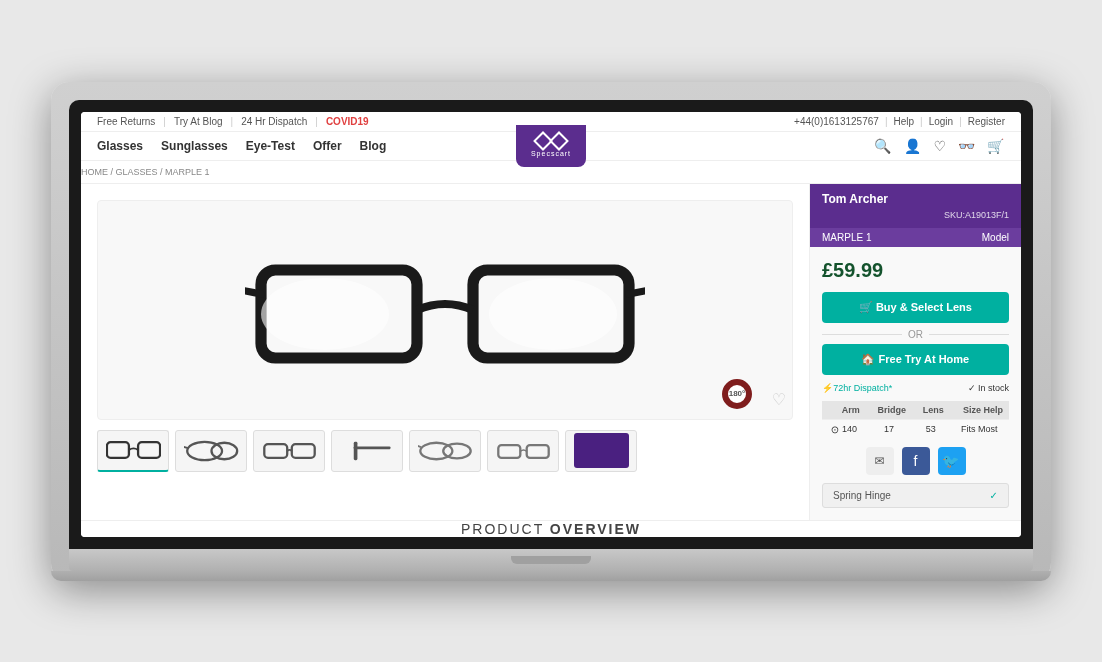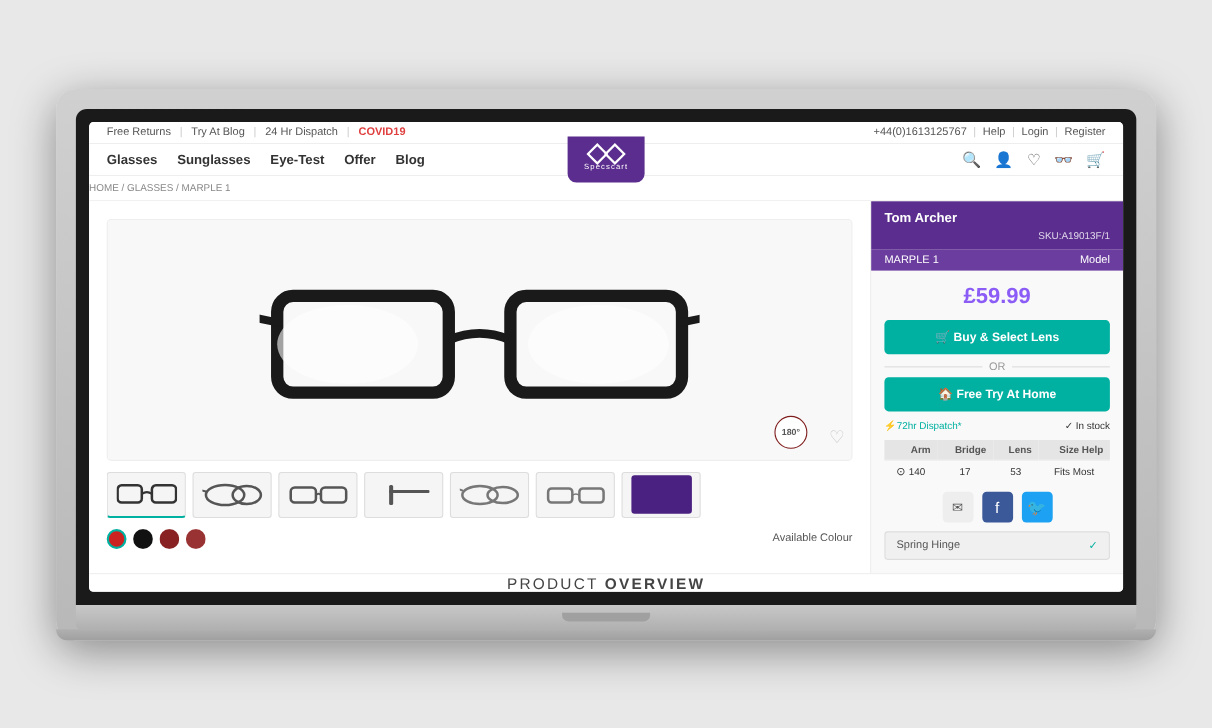--- a/index.html
+++ b/index.html
@@ -172,21 +172,21 @@
       background: rgba(255,255,255,0.9);
       border-radius: 50%;
       width: 30px;
       height: 30px;
       display: flex;
       align-items: center;
       justify-content: center;
       font-size: 8px;
       font-weight: bold;
       color: #555;
-      border: 1px solid #7f1d1d;
+      border: 6px solid #7f1d1d;
     }
 
     .wishlist-btn {
       position: absolute;
       bottom: 10px;
       right: 6px;
       font-size: 16px;
       color: #ccc;
       cursor: pointer;
     }
@@ -250,21 +250,21 @@
       background: #fff;
       border-top: 1px solid #eee;
     }
 
     .product-overview strong {
       font-weight: 900;
     }
 
     
     .product-right {
-      width: 230px;
+      width: 212px;
       background: #f9f9f9;
       border-left: 1px solid #eee;
       padding: 0;
     }
 
     .product-header-bar {
       background: #5b2d8e;
       color: white;
       padding: 8px 12px;
       display: flex;
@@ -283,24 +283,24 @@
       justify-content: space-between;
       font-size: 10px;
       align-items: center;
     }
 
     .product-body {
       padding: 12px;
     }
 
     .price {
-      text-align: center;
+      text-align: left;
       font-size: 20px;
       font-weight: bold;
-      color: #8b5cf6;
+      color: #14532d;
       margin-bottom: 10px;
     }
 
     .btn-primary {
       width: 100%;
       background: #00b0a0;
       color: white;
       border: none;
       border-radius: 4px;
       padding: 9px 12px;
@@ -541,29 +541,20 @@
                 <rect x="5" y="12" width="48" height="28" rx="7" fill="none" stroke="#777" stroke-width="5"></rect>
                 <rect x="67" y="12" width="48" height="28" rx="7" fill="none" stroke="#777" stroke-width="5"></rect>
                 <path d="M53 26 Q60 20 67 26" fill="none" stroke="#777" stroke-width="3"></path>
               </svg>
             </div>
             <div class="thumbnail">
               <div class="glasses-case-thumb" style="width:55px;height:35px;background:#4a2080;border-radius:3px;"></div>
             </div>
           </div>
 
-          <div class="color-row">
-            <div class="color-dots">
-              <div class="color-dot active" style="background:#cc2222;"></div>
-              <div class="color-dot" style="background:#111111;"></div>
-              <div class="color-dot" style="background:#882222;"></div>
-              <div class="color-dot" style="background:#993333;"></div>
-            </div>
-            <span class="available-label">Available Colour</span>
-          </div>
 
         </div>
 
         <div class="product-right">
 
           <div class="product-header-bar">
             <div>
               <div class="product-name">Tom Archer</div>
             </div>
             <div class="product-sku">SKU:A19013F/1</div>

